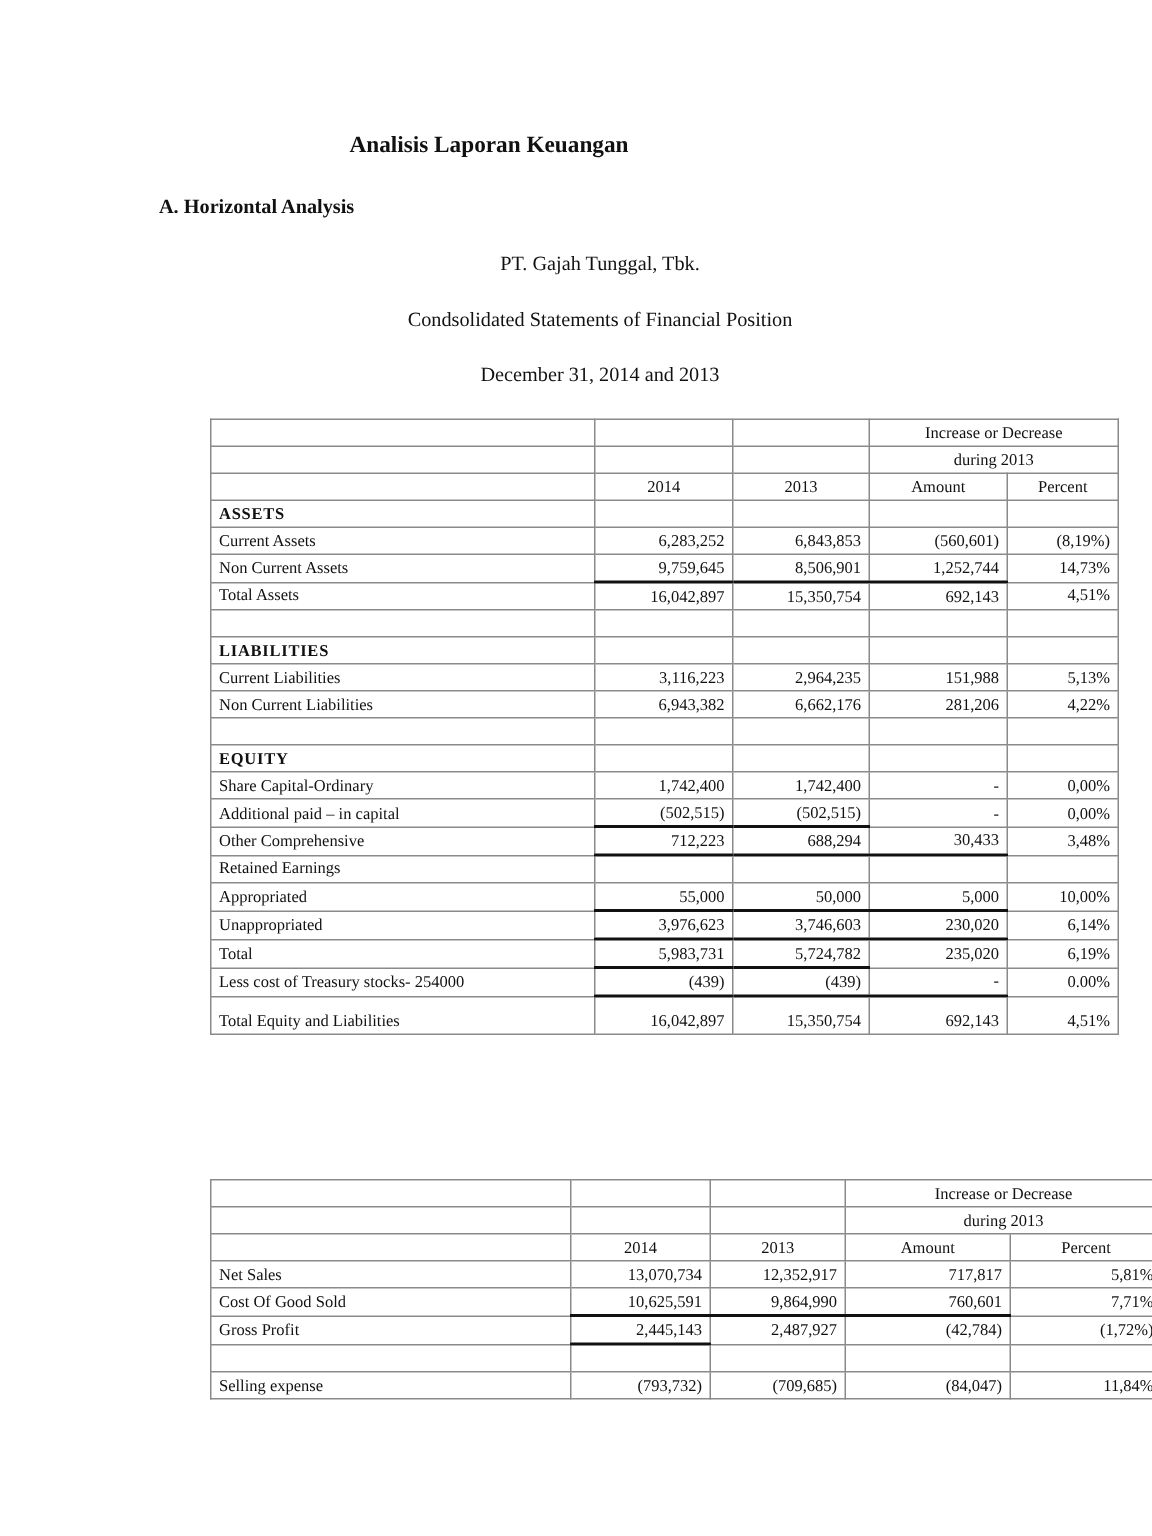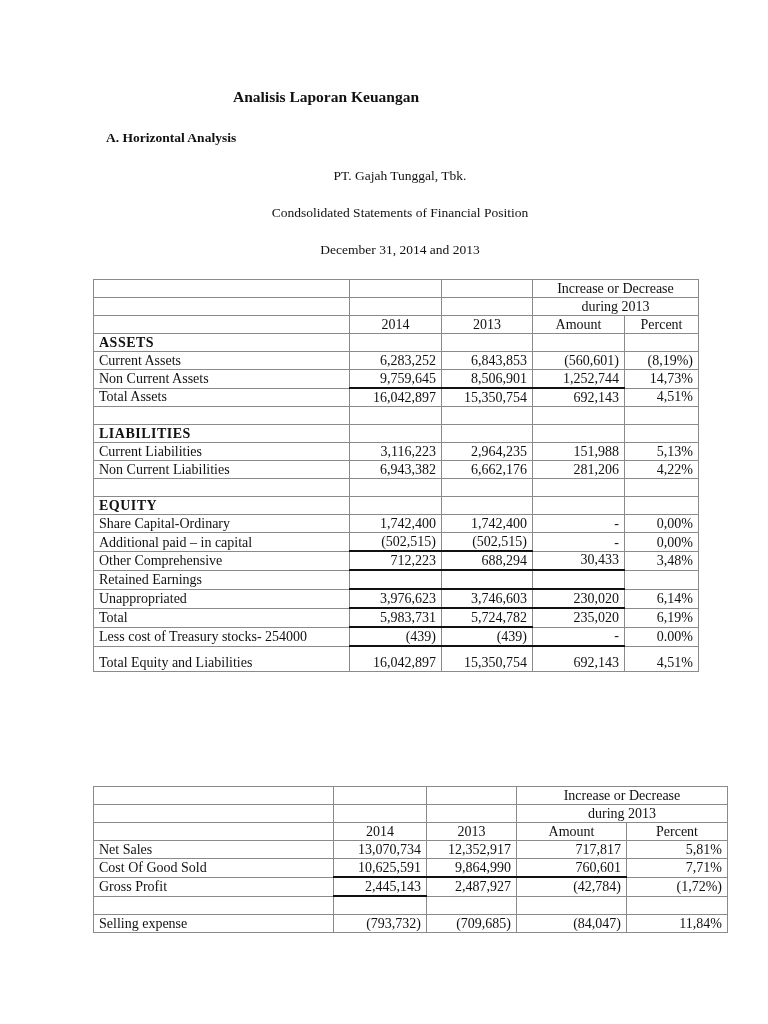--- a/index.html
+++ b/index.html
@@ -2,21 +2,21 @@
 <html><head>
 <meta charset="utf-8">
 <style>
   html, body { margin:0; padding:0; background:#ffffff; }
   body { width:768px; height:1024px; position:relative; overflow:hidden;
          font-family:"Liberation Serif", "DejaVu Serif", serif; color:#111; }
   .abs { position:absolute; white-space:nowrap; }
   .title { left:0; width:620px; top:88px; text-align:center; font-weight:bold; font-size:15.5px;margin-left:16px; }
   .section { left:106px; top:130px; font-weight:bold; font-size:13.5px; }
   .center-line { left:16px; width:768px; text-align:center; font-size:13.5px; }
-  table.fin { position:absolute; border-collapse:collapse; font-size:14px; table-layout:fixed; }
+  table.fin { position:absolute; border-collapse:collapse; font-size:11px; table-layout:fixed;margin-left:47px; }
   table.fin td { border:1px solid #8a8a8a; padding:0 5px; height:17px; line-height:16px; overflow:hidden; white-space:nowrap; }
   td.num { text-align:right; }
   td.ctr { text-align:center; }
   td.lbl { text-align:left; }
   td.ind1 { padding-left:84px; }
   td.ind2 { padding-left:80px; }
   td.ind3 { padding-left:75px; }
   td.ind4 { padding-left:45px; }
   td.bold { font-weight:bold; letter-spacing:0.5px; }
   .tb { border-top:2px solid #111 !important; }
@@ -166,20 +166,27 @@
   </tr>
 
   <tr>
     <td class="lbl">Retained Earnings</td>
     <td class="tb"></td>
         <td class="tb"></td>
         <td class="tb"></td>
         <td></td>
   </tr>
 
+  <tr>
+    <td class="lbl ind2">Appropriated</td>
+    <td class="num">55,000</td>
+    <td class="num">50,000</td>
+    <td class="num">5,000</td>
+    <td class="num">10,00%</td>
+  </tr>
 
   <tr>
     <td class="lbl ind3">Unappropriated</td>
     <td class="num tb">3,976,623</td>
     <td class="num tb">3,746,603</td>
     <td class="num tb">230,020</td>
     <td class="num">6,14%</td>
   </tr>
 
   <tr>

